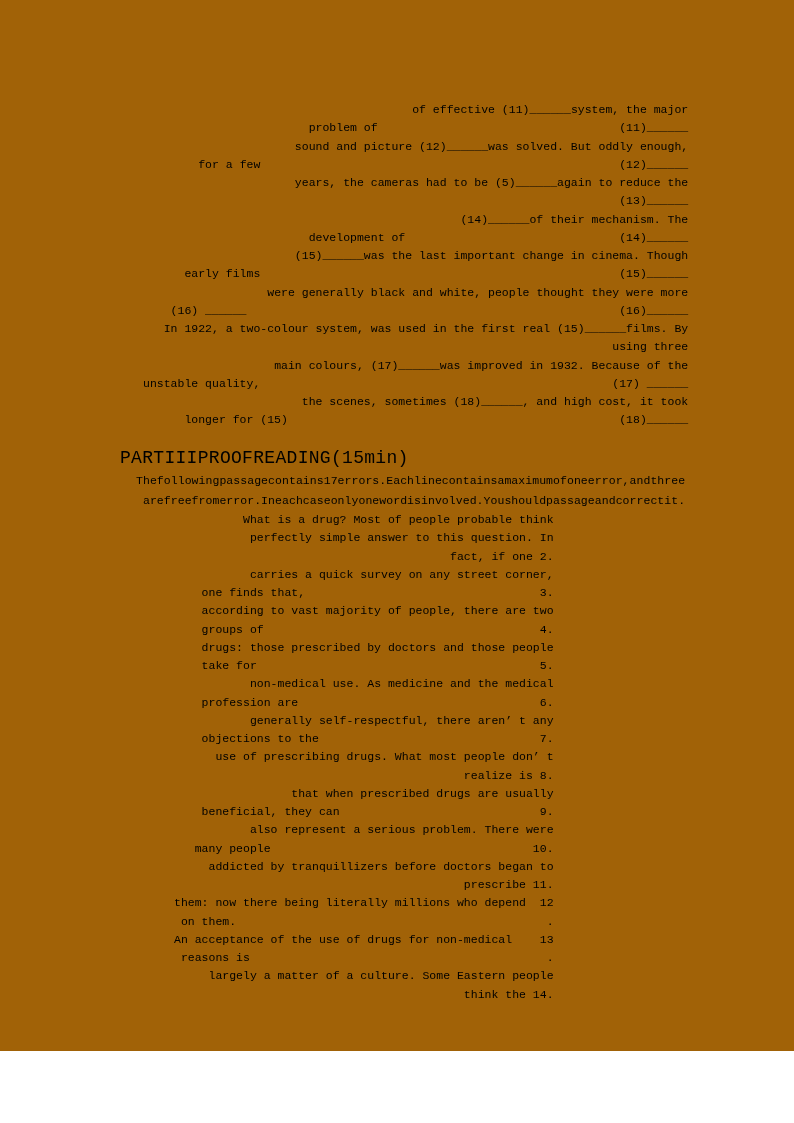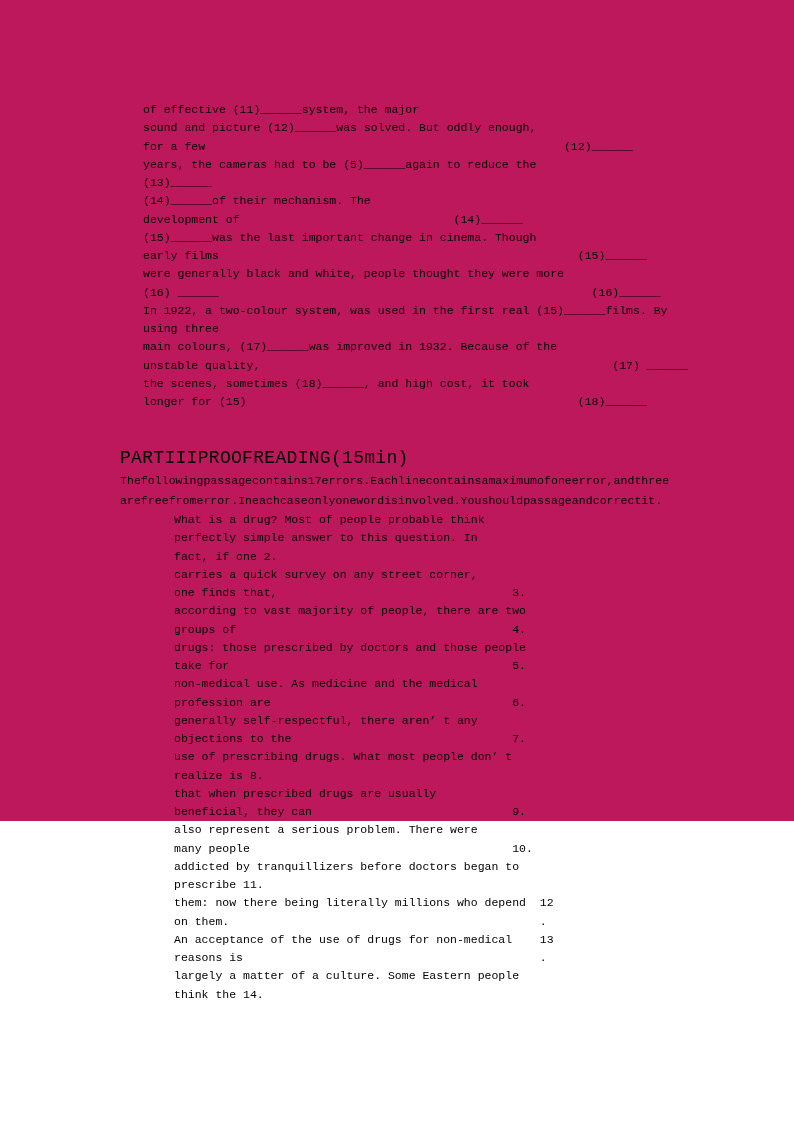--- a/index.html
+++ b/index.html
@@ -8,22 +8,23 @@
     width: 794px;
     height: 1123px;
     overflow: hidden;
     font-family: "Liberation Mono", "DejaVu Sans Mono", monospace;
     color: #000000;
     -webkit-font-smoothing: antialiased;
   }
   .page {
     position: relative;
     width: 794px;
-    height: 821px;
-    background: #be185d;
+    height: 1051px;
+    background: #a16207;
+    text-align: right;
   }
   .cloze {
     position: absolute;
     left: 143px;
     top: 101px;
     font-size: 11.5px;
   }
   .cloze .line {
     white-space: pre;
     line-height: 18.25px;
@@ -42,20 +43,21 @@
     position: absolute;
     left: 120px;
     top: 471px;
     font-size: 11.5px;
   }
   .intro .line {
     white-space: pre;
     line-height: 20px;
     height: 20px;
     letter-spacing: 0.05px;
+    margin-left: 16px;
   }
   .proof {
     position: absolute;
     left: 143px;
     top: 511px;
     font-size: 11.5px;
   }
   .proof .line {
     white-space: pre;
     line-height: 18.25px;
@@ -63,20 +65,21 @@
     margin-left: 31px;
   }
 </style>
 </head>
 <body>
 
 <div class="page">
 
   <div class="cloze">
       <div class="line">of effective (11)______system, the major</div>
+      <div class="line">problem of                                   (11)______</div>
       <div class="line">sound and picture (12)______was solved. But oddly enough,</div>
       <div class="line">for a few                                                    (12)______</div>
       <div class="line">years, the cameras had to be (5)______again to reduce the</div>
       <div class="line">(13)______</div>
       <div class="line">(14)______of their mechanism. The</div>
       <div class="line">development of                               (14)______</div>
       <div class="line">(15)______was the last important change in cinema. Though</div>
       <div class="line">early films                                                    (15)______</div>
       <div class="line">were generally black and white, people thought they were more</div>
       <div class="line">(16) ______                                                      (16)______</div>

